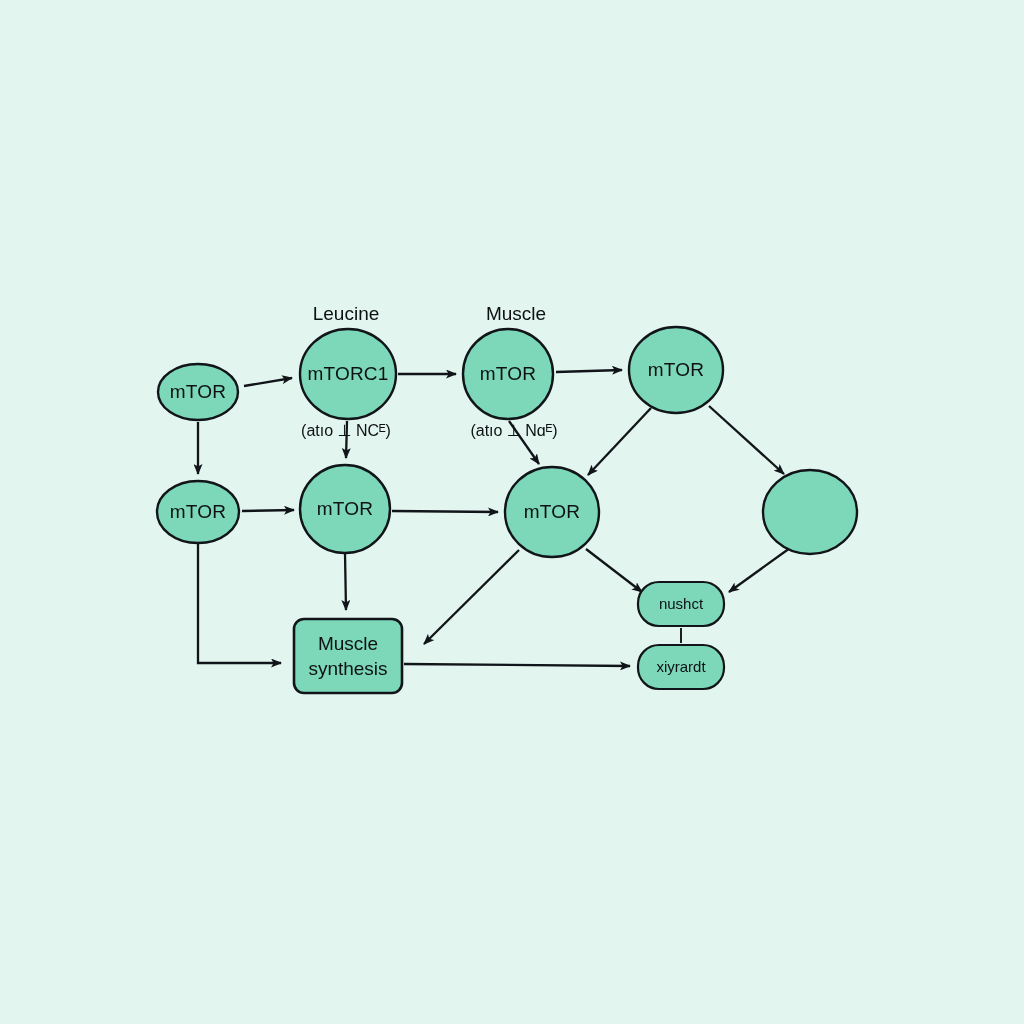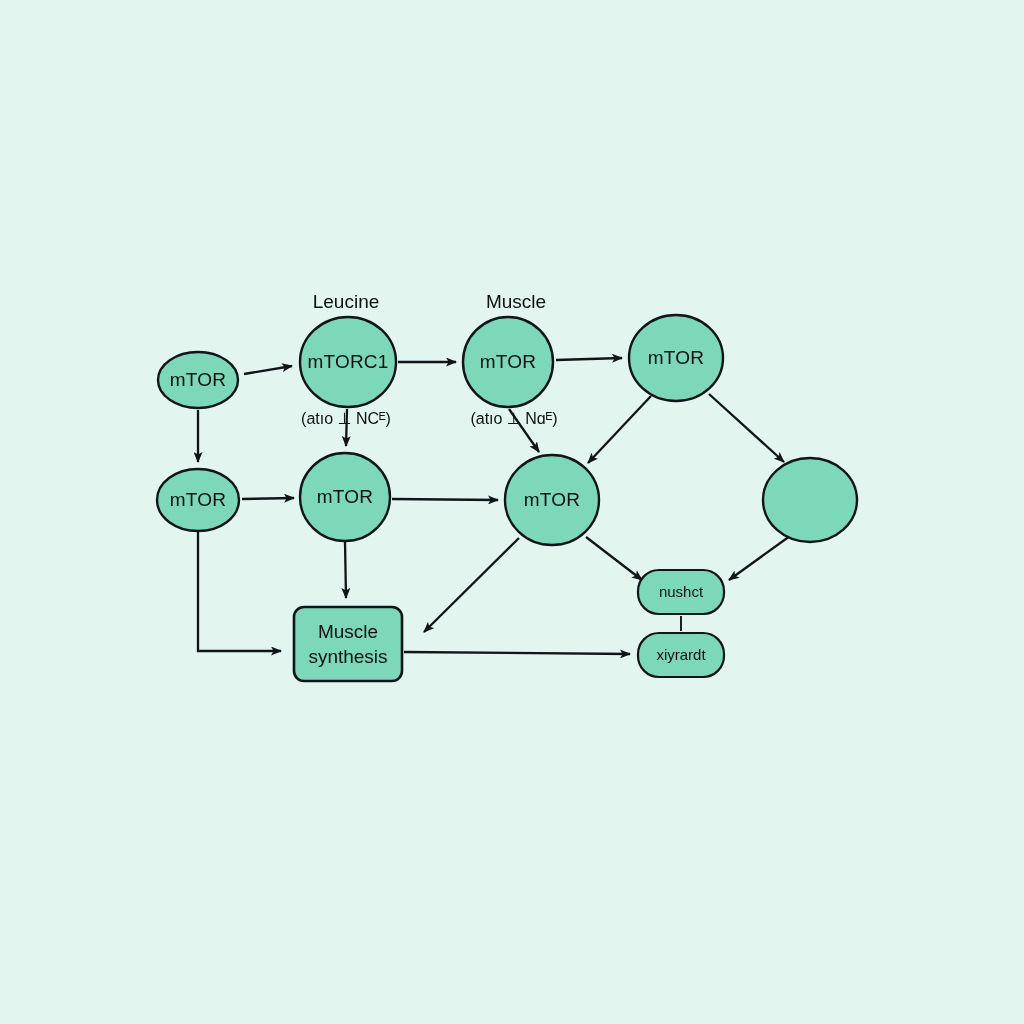--- a/index.html
+++ b/index.html
@@ -12,20 +12,21 @@
     width: 1024px;
     height: 1024px;
     overflow: hidden;
     font-family: "Liberation Sans", sans-serif;
   }
   #canvas-wrap {
     position: relative;
     width: 1024px;
     height: 724px;
     background: #fca5a5;
+    margin-top: 12px;
   }
   svg#diagram {
     display: block;
     width: 1024px;
     height: 1024px;
   }
   .node-shape {
     fill: #7cd8b8;
     stroke: #111418;
     stroke-width: 2.4;

